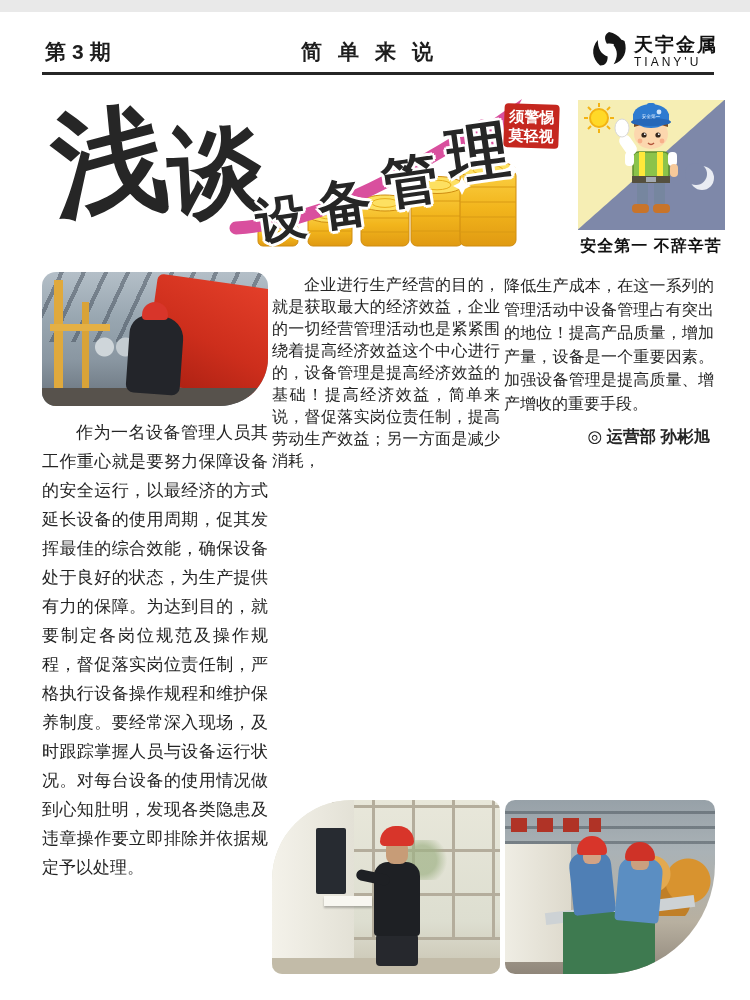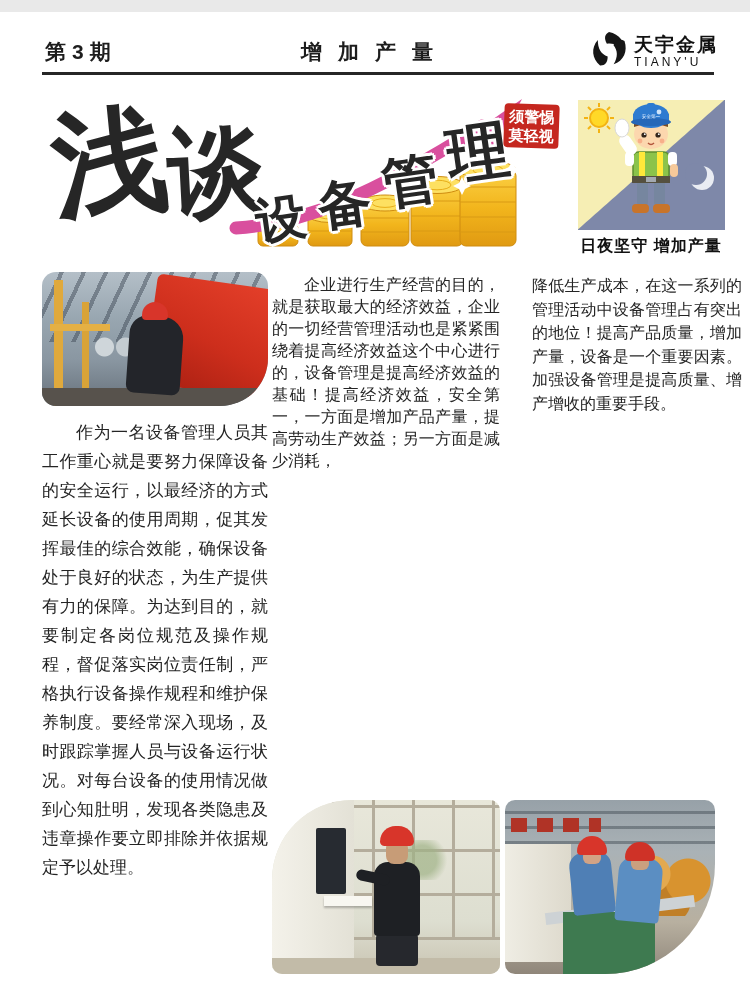--- a/index.html
+++ b/index.html
@@ -35,21 +35,21 @@
     background:linear-gradient(to bottom right,#f6eeb4 49.5%,#7e88a9 50%);overflow:hidden;}
   .mascot-cap{position:absolute;left:566px;top:224px;width:170px;text-align:center;
     font-size:16px;font-weight:bold;color:#111;letter-spacing:1px;}
   
   .columns{position:absolute;left:42px;top:260px;width:673px;height:705px;}
   .txt{position:absolute;overflow:hidden;text-align:justify;word-break:break-all;color:#242424;}
   .txt p{margin:0;}
   .txt p.ind{text-indent:2em;}
   #col1text{left:0;top:146px;width:226px;height:558px;font-size:17px;line-height:29px;}
   #col2text{left:230px;top:2px;width:228px;height:522px;font-size:16px;line-height:22px;}
-  #col3text{left:490px;top:2px;width:210px;height:522px;font-size:16px;line-height:23.5px;}
+  #col3text{left:462px;top:2px;width:210px;height:522px;font-size:16px;line-height:23.5px;}
   .byline{margin-top:10px !important;text-align:right;font-weight:bold;padding-right:4px;font-size:16.5px;}
   
   .photo{position:absolute;overflow:hidden;}
   .photo *{position:absolute;}
   #photo1{left:0;top:0;width:226px;height:134px;border-radius:14px 14px 48px 14px;
     background:linear-gradient(180deg,#b4bfc8 0%,#98a6b0 35%,#8a97a2 65%,#66707a 100%);}
   #photo1 .beams{left:0;top:0;width:226px;height:70px;
     background:repeating-linear-gradient(115deg,transparent 0 16px,rgba(55,65,78,.45) 16px 20px);}
   #photo1 .rail{left:12px;top:8px;width:9px;height:126px;background:#e0a93c;}
   #photo1 .rail2{left:40px;top:30px;width:7px;height:104px;background:#d9a338;}
@@ -97,21 +97,21 @@
   #photo3 .h2{left:120px;top:42px;width:30px;height:19px;background:#cf3227;border-radius:15px 15px 4px 4px;}
   #photo3 .f1{left:78px;top:50px;width:18px;height:14px;background:#d2a385;border-radius:6px;}
   #photo3 .f2{left:126px;top:56px;width:18px;height:14px;background:#caa07f;border-radius:6px;}
 </style>
 </head>
 <body>
 
 <div class="page">
 
   <div class="hdr-issue">第3期</div>
-  <div class="hdr-title">增加产量</div>
+  <div class="hdr-title">简单来说</div>
   <div class="hdr-logo">
     <span>
       <svg width="40" height="40" viewBox="0 0 38 38">
         <g fill="#161616">
           <path d="M19 2 C29 4 35 12 33 22 C29 15 24 12 17 13 C14 8 15 4 19 2 Z"></path>
           <path d="M36 19 C34 29 26 35 16 33 C23 29 26 24 25 17 C30 14 34 15 36 19 Z" transform="rotate(120 19 19)"></path>
           <path d="M19 36 C9 34 3 26 5 16 C9 23 14 26 21 25 C24 30 23 34 19 36 Z" transform="rotate(240 19 19)"></path>
         </g>
       </svg>
     </span>
@@ -241,21 +241,21 @@
         <path d="M56 24 Q73 8 90 24 L90 27 Q73 20 56 27 Z" fill="#7a4a22"></path>
         <ellipse cx="73" cy="16" rx="18" ry="12" fill="#2e7bd0"></ellipse>
         <rect x="55" y="14" width="36" height="8" fill="#2e7bd0"></rect>
         <ellipse cx="73" cy="22" rx="20" ry="4" fill="#2567b8"></ellipse>
         <rect x="69" y="3" width="8" height="5" rx="2" fill="#2e7bd0"></rect>
         <circle cx="81" cy="12" r="2.4" fill="#cfe4fa"></circle>
         <text x="73" y="18" text-anchor="middle" font-size="4.6" fill="#e8f2ff">安全第一</text>
       </g>
     </svg>
   </div>
-  <div class="mascot-cap">日夜坚守 增加产量</div>
+  <div class="mascot-cap">安全第一 不辞辛苦</div>
 
   <div class="columns">
 
     <div id="photo1" class="photo">
       <div class="beams"></div>
       <div class="rail"></div>
       <div class="rail2"></div>
       <div class="railh"></div>
       <div class="pipes"></div>
       <div class="machine"></div>
@@ -263,39 +263,40 @@
       <div class="worker"></div>
       <div class="helmet1"></div>
     </div>
 
     <div id="col1text" class="txt">
       <p class="ind">作为一名设备管理人员其工作重心就是要努力保障设备的安全运行，以最经济的方式延长设备的使用周期，促其发挥最佳的综合效能，确保设备处于良好的状态，为生产提供有力的保障。为达到目的，就要制定各岗位规范及操作规程，督促落实岗位责任制，严格执行设备操作规程和维护保养制度。要经常深入现场，及时跟踪掌握人员与设备运行状况。对每台设备的使用情况做到心知肚明，发现各类隐患及违章操作要立即排除并依据规定予以处理。</p>
 
     </div>
 
     <div id="col2text" class="txt">
-      <p class="ind">企业进行生产经营的目的，就是获取最大的经济效益，企业的一切经营管理活动也是紧紧围绕着提高经济效益这个中心进行的，设备管理是提高经济效益的基础！提高经济效益，安全第一，一方面是增加产品产量，提高劳动生产效益；另一方面是减少消耗，</p>
+      <p class="ind">企业进行生产经营的目的，就是获取最大的经济效益，企业的一切经营管理活动也是紧紧围绕着提高经济效益这个中心进行的，设备管理是提高经济效益的基础！提高经济效益，简单来说，督促落实岗位责任制，提高劳动生产效益；另一方面是减少消耗，</p>
     </div>
 
     <div id="photo2" class="photo">
       <div class="wingrid"></div>
       <div class="green"></div>
       <div class="machine"></div>
       <div class="screen"></div>
       <div class="shelf"></div>
       <div class="floor"></div>
       <div class="legs2"></div>
       <div class="body2"></div>
       <div class="arm2"></div>
       <div class="head2"></div>
       <div class="helmet2"></div>
     </div>
 
     <div id="col3text" class="txt">
       <p>降低生产成本，在这一系列的管理活动中设备管理占有突出的地位！提高产品质量，增加产量，设备是一个重要因素。加强设备管理是提高质量、增产增收的重要手段。</p>
+      <p class="byline">◎ 运营部 孙彬旭</p>
     </div>
 
     <div id="photo3" class="photo">
       <div class="truss"></div>
       <div class="banners"></div>
       <div class="pile"></div>
       <div class="cab"></div>
       <div class="beam3"></div>
       <div class="machine"></div>
       <div class="w1"></div>

